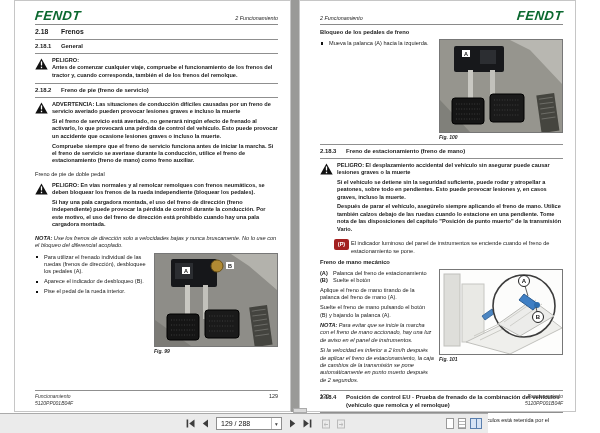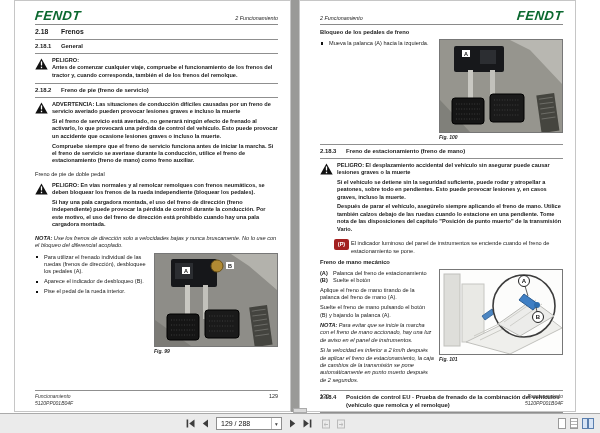--- a/index.html
+++ b/index.html
@@ -61,21 +61,21 @@
   .pbtext{flex:1;padding-top:1px;}
   .page-foot{
     position:absolute;bottom:5px;left:20px;right:12px;
     border-top:1px solid #8f8f8f;padding-top:2px;
     display:flex;justify-content:space-between;font-size:5px;align-items:flex-start;
   }
   .docid{font-style:italic;color:#333;line-height:1.3;}
   .pno{font-size:5.4px;color:#222;}
   
   .toolbar{
-    position:absolute;left:0;top:413px;width:600px;height:20px;
+    position:absolute;left:0;top:413px;width:488px;height:20px;
     background:#ebebeb;border-top:1px solid #aaaaaa;box-sizing:border-box;
   }
   .handle{
     position:absolute;left:293px;top:408px;width:14px;height:5px;
     background:#d9d9d9;border:1px solid #ababab;box-sizing:border-box;
   }
   .navgroup{
     position:absolute;left:183px;top:2px;display:flex;align-items:center;height:15px;
   }
   .tbtn{

